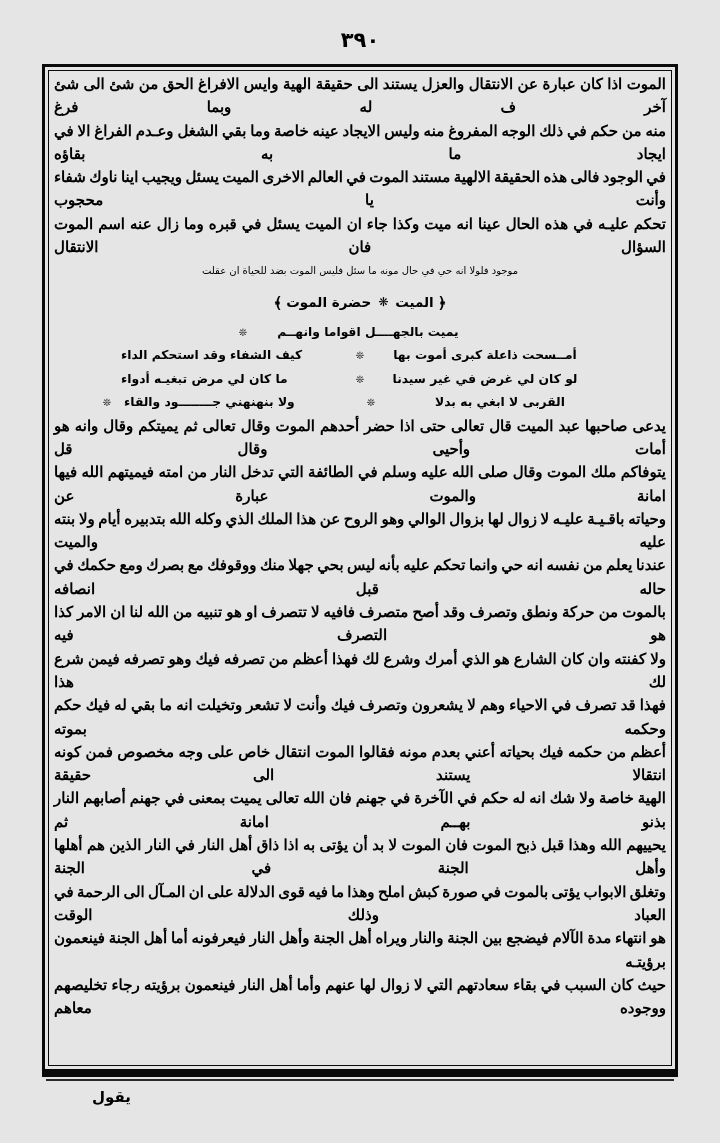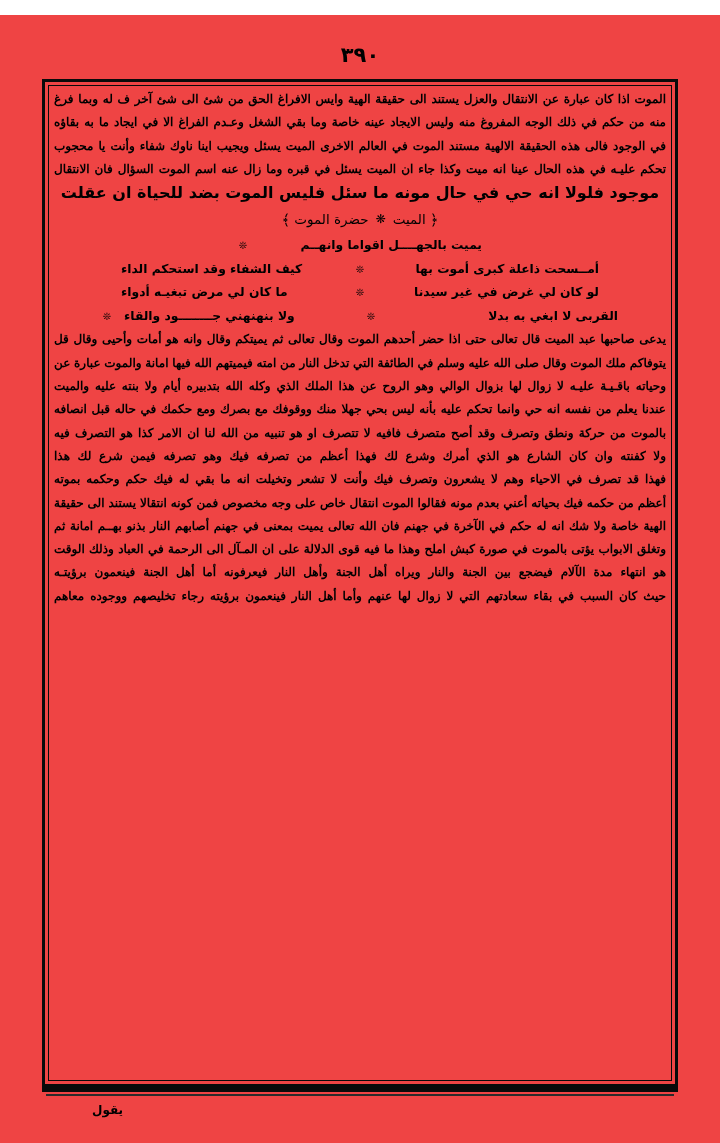--- a/index.html
+++ b/index.html
@@ -12,22 +12,21 @@
     height: 1143px;
     position: relative;
     overflow: hidden;
     font-family: "DejaVu Sans", sans-serif;
     color: #000000;
   }
 
   .page {
     position: absolute;
     inset: 0;
-    background: #ef4444;
-    margin-top: 15px;
+    background: #e5e5e5;
   }
 
   
   .page-number {
     position: absolute;
     top: 28px;
     left: 0;
     width: 720px;
     text-align: center;
     font-size: 21px;
@@ -78,45 +77,45 @@
     width: 616px;
     height: 992px;
     direction: rtl;
     overflow: hidden;
   }
 
   .prose {
     display: block;
     text-align: justify;
     text-align-last: justify;
-    font-size: 12px;
+    font-size: 15px;
     line-height: 23.3px;
     letter-spacing: -0.2px;
     word-spacing: -0.5px;
     padding: 0 2px;
-    font-family: Liberation Sans, sans-serif;
+    font-family: Liberation Serif, serif;
     font-weight: 600;
     -webkit-font-smoothing: none;
   }
   .prose.p-top { margin-top: 1px; }
 
   .line-center {
     text-align: center;
     text-align-last: center;
-    font-size: 16px;
+    font-size: 10px;
     line-height: 23.3px;
-    font-weight: 700;
+    font-weight: 400;
   }
 
   
   .section-heading {
     text-align: center;
-    line-height: 26px;
+    line-height: 34px;
     font-size: 13.5px;
-    font-weight: normal;
+    font-weight: bold;
     margin-top: 2px;
     margin-bottom: 1px;
     direction: rtl;
   }
   .section-heading .orn {
     font-size: 12px;
     vertical-align: 1px;
     padding: 0 3px;
   }
   .section-heading .bracket {
@@ -134,36 +133,36 @@
     line-height: 23.5px;
     font-size: 12.3px;
     font-weight: 600;
     direction: rtl;
   }
   .verse .hemi {
     width: 228px;
     white-space: nowrap;
   }
   .verse .hemi.right { text-align: left; padding-left: 6px; }
-  .verse .hemi.left  { text-align: right; padding-right: 6px; }
+  .verse .hemi.left  { text-align: center; padding-right: 6px; }
   .verse .sep {
     width: 22px;
     text-align: center;
     font-size: 10px;
     vertical-align: middle;
   }
 
   .verse-wide .hemi { width: 236px; }
 
   
   .catchword {
     position: absolute;
     left: 92px;
     top: 1088px;
-    font-size: 12px;
+    font-size: 15px;
     font-weight: bold;
     direction: rtl;
   }
 </style>
 </head>
 <body>
 
 <div class="page">
 
   <div class="page-number">٣٩٠</div>
@@ -219,20 +218,21 @@
     <div>
       <div class="prose">يدعى صاحبها عبد الميت قال تعالى حتى اذا حضر أحدهم الموت وقال تعالى ثم يميتكم وقال وانه هو أمات وأحيى وقال قل</div>
       <div class="prose">يتوفاكم ملك الموت وقال صلى الله عليه وسلم في الطائفة التي تدخل النار من امته فيميتهم الله فيها امانة والموت عبارة عن</div>
       <div class="prose">وحياته باقـيـة عليـه لا زوال لها بزوال الوالي وهو الروح عن هذا الملك الذي وكله الله بتدبيره أيام ولا بنته عليه والميت</div>
       <div class="prose">عندنا يعلم من نفسه انه حي وانما تحكم عليه بأنه ليس بحي جهلا منك ووقوفك مع بصرك ومع حكمك في حاله قبل انصافه</div>
       <div class="prose">بالموت من حركة ونطق وتصرف وقد أصح متصرف فافيه لا تتصرف او هو تنبيه من الله لنا ان الامر كذا هو التصرف فيه</div>
       <div class="prose">ولا كفنته وان كان الشارع هو الذي أمرك وشرع لك فهذا أعظم من تصرفه فيك وهو تصرفه فيمن شرع لك هذا</div>
       <div class="prose">فهذا قد تصرف في الاحياء وهم لا يشعرون وتصرف فيك وأنت لا تشعر وتخيلت انه ما بقي له فيك حكم وحكمه بموته</div>
       <div class="prose">أعظم من حكمه فيك بحياته أعني بعدم مونه فقالوا الموت انتقال خاص على وجه مخصوص فمن كونه انتقالا يستند الى حقيقة</div>
       <div class="prose">الهية خاصة ولا شك انه له حكم في الآخرة في جهنم فان الله تعالى يميت بمعنى في جهنم أصابهم النار بذنو بهــم امانة ثم</div>
+      <div class="prose">يحييهم الله وهذا قبل ذبح الموت فان الموت لا بد أن يؤتى به اذا ذاق أهل النار في النار الذين هم أهلها وأهل الجنة في الجنة</div>
       <div class="prose">وتغلق الابواب يؤتى بالموت في صورة كبش املح وهذا ما فيه قوى الدلالة على ان المـآل الى الرحمة في العباد وذلك الوقت</div>
       <div class="prose">هو انتهاء مدة الآلام فيضجع بين الجنة والنار ويراه أهل الجنة وأهل النار فيعرفونه أما أهل الجنة فينعمون برؤيتـه</div>
       <div class="prose">حيث كان السبب في بقاء سعادتهم التي لا زوال لها عنهم وأما أهل النار فينعمون برؤيته رجاء تخليصهم ووجوده معاهم</div>
 
     </div>
 
   </div>
 
   <div class="catchword">يقول</div>
 

